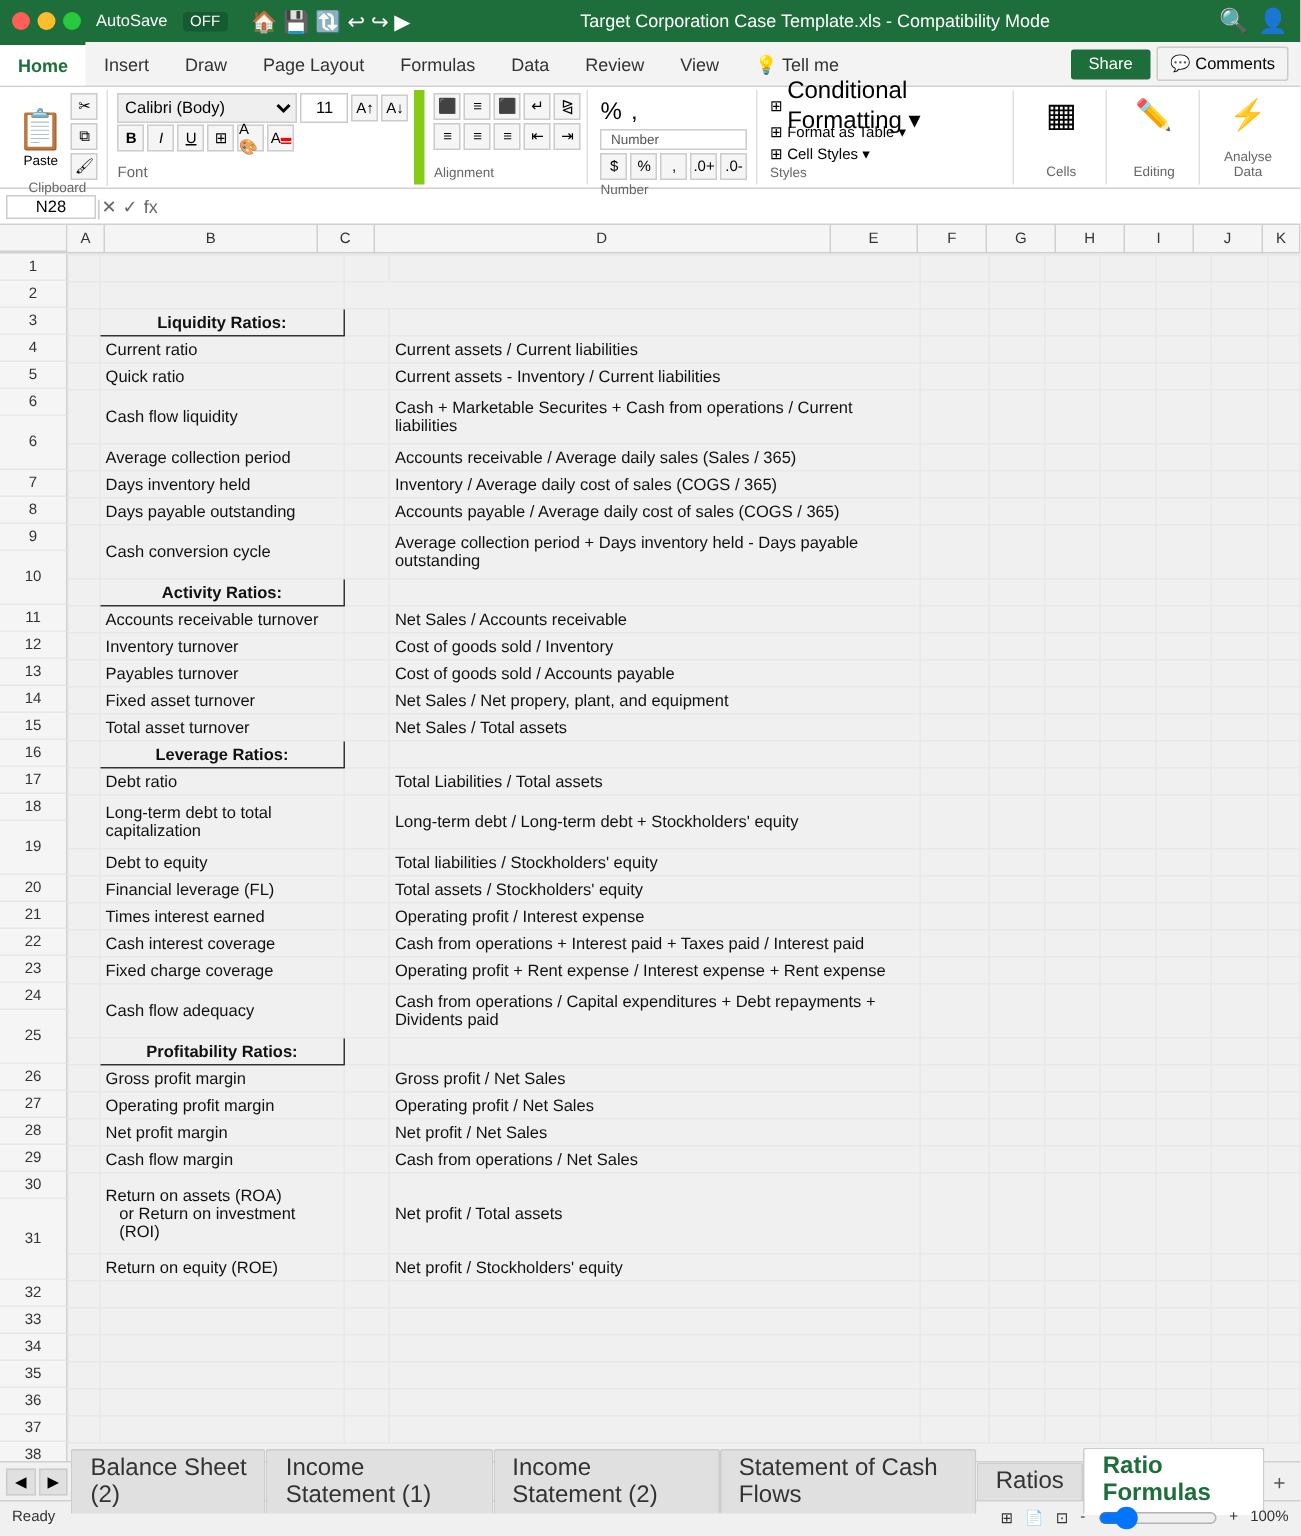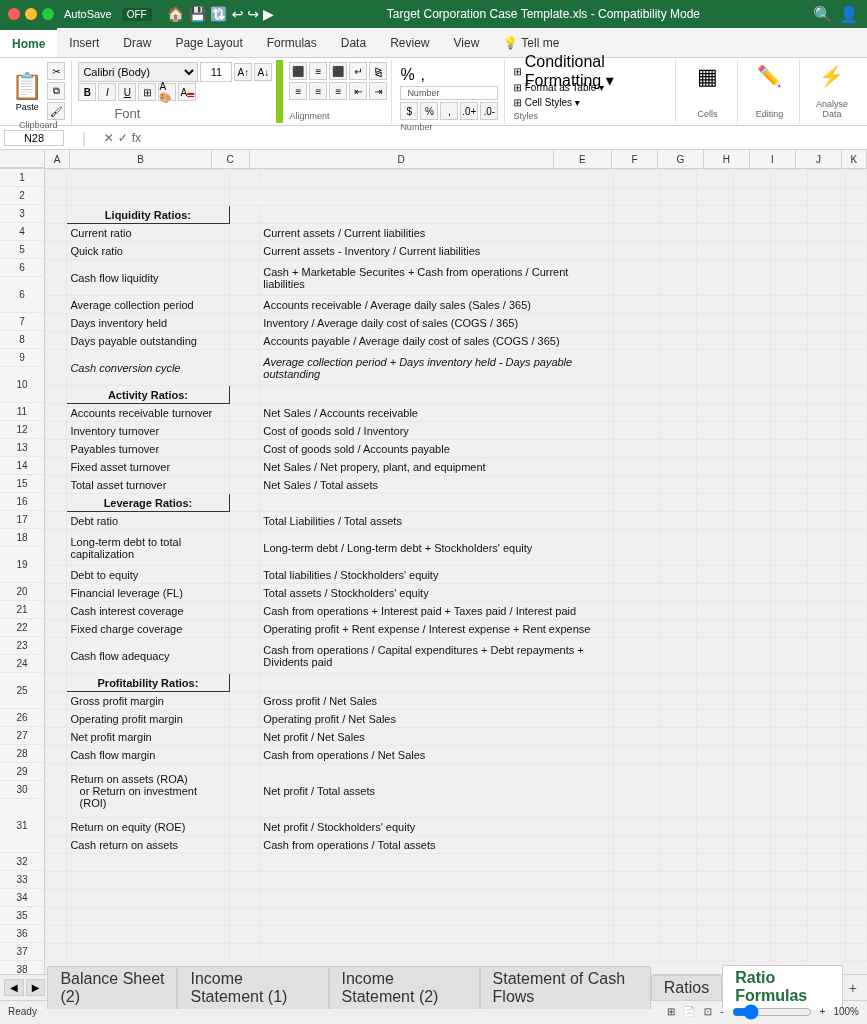--- a/index.html
+++ b/index.html
@@ -43,21 +43,21 @@
     }
 
     
     .formula-bar {
       background: white;
       display: flex;
       align-items: center;
       height: 24px;
       border-bottom: 1px solid #d0d0d0;
       padding: 0 4px;
-      gap: 18px;
+      gap: 0;
     }
     .cell-ref {
       width: 60px;
       font-size: 11px;
       border: 1px solid #ccc;
       padding: 1px 4px;
       text-align: center;
     }
     .formula-divider { color: #ccc; font-size: 14px; }
     .formula-icons { display: flex; gap: 4px; color: #666; font-size: 12px; }
@@ -318,20 +318,24 @@
 <div class="ribbon-tabs">
   <button class="ribbon-tab" style="background:white;border-top:2px solid #1e6e3c;color:#1e6e3c;font-weight:600;">Home</button>
   <button class="ribbon-tab">Insert</button>
   <button class="ribbon-tab">Draw</button>
   <button class="ribbon-tab">Page Layout</button>
   <button class="ribbon-tab">Formulas</button>
   <button class="ribbon-tab">Data</button>
   <button class="ribbon-tab">Review</button>
   <button class="ribbon-tab">View</button>
   <button class="ribbon-tab">💡 Tell me</button>
+  <div class="ribbon-top-right">
+    <button class="share-btn">Share</button>
+    <button class="comments-btn">💬 <span>Comments</span></button>
+  </div>
 </div>
 
 <div class="ribbon-content">
 
   <div class="ribbon-section" style="flex-direction:column;align-items:center;padding:2px 6px;border-right:1px solid #e0e0e0;">
     <div style="display:flex;align-items:center;gap:4px;flex:1;">
       <div style="display:flex;flex-direction:column;align-items:center;">
         <span style="font-size:26px;">📋</span>
         <span style="font-size:9px;">Paste</span>
       </div>
@@ -355,21 +359,21 @@
     </div>
     <div class="format-row">
       <div class="small-btn bold-btn">B</div>
       <div class="small-btn italic-btn">I</div>
       <div class="small-btn underline-btn">U</div>
       <div class="small-btn">⊞</div>
       <div class="small-btn">A🎨</div>
       <div class="small-btn">A<span style="color:red;text-decoration:underline;font-size:7px;">▬</span></div>
     </div>
     <div style="margin-top:auto;padding-top:2px;">
-      <span style="font-size:13px;color:#666;margin-left:36px;">Font</span>
+      <span style="font-size:10px;color:#666;">Font</span>
     </div>
   </div>
 
   <div class="align-group" style="border-right:1px solid #e0e0e0;">
     <div class="format-row">
       <div class="small-btn">⬛</div>
       <div class="small-btn">≡</div>
       <div class="small-btn">⬛</div>
       <div class="small-btn">↵</div>
       <div class="small-btn">⧎</div>
@@ -652,21 +656,21 @@
             <td>Accounts payable / Average daily cost of sales  (COGS / 365)</td>
             <td></td>
             <td></td>
             <td></td>
             <td></td>
             <td></td>
             <td></td>
             <td></td>
           </tr>
 
-          <tr style="height:36px;font-style:italic;">
+          <tr style="height:36px;">
             <td></td>
             <td style="white-space:normal;">Cash conversion cycle</td>
             <td></td>
             <td style="white-space:normal;">Average collection period + Days inventory held - Days payable outstanding</td>
             <td></td>
             <td></td>
             <td></td>
             <td></td>
             <td></td>
             <td></td>
@@ -820,20 +824,33 @@
             <td>Total assets / Stockholders' equity</td>
             <td></td>
             <td></td>
             <td></td>
             <td></td>
             <td></td>
             <td></td>
             <td></td>
           </tr>
 
+          <tr>
+            <td></td>
+            <td>Times interest earned</td>
+            <td></td>
+            <td>Operating profit / Interest expense</td>
+            <td></td>
+            <td></td>
+            <td></td>
+            <td></td>
+            <td></td>
+            <td></td>
+            <td></td>
+          </tr>
 
           <tr>
             <td></td>
             <td>Cash interest coverage</td>
             <td></td>
             <td>Cash from operations + Interest paid + Taxes paid / Interest paid</td>
             <td></td>
             <td></td>
             <td></td>
             <td></td>
@@ -961,33 +978,20 @@
             <td>Net profit / Stockholders' equity</td>
             <td></td>
             <td></td>
             <td></td>
             <td></td>
             <td></td>
             <td></td>
             <td></td>
           </tr>
 
-          <tr>
-            <td></td>
-            <td>Cash return on assets</td>
-            <td></td>
-            <td>Cash from operations / Total assets</td>
-            <td></td>
-            <td></td>
-            <td></td>
-            <td></td>
-            <td></td>
-            <td></td>
-            <td></td>
-          </tr>
 
           <tr>
               <td></td>
               <td></td>
               <td></td>
               <td></td>
               <td></td>
               <td></td>
               <td></td>
               <td></td>

